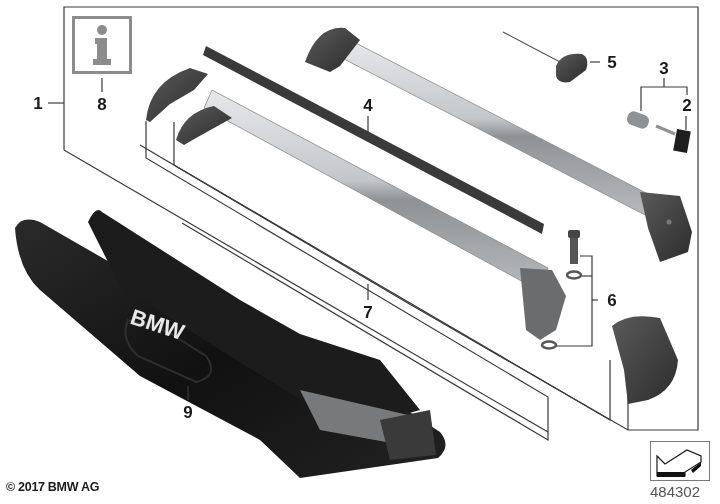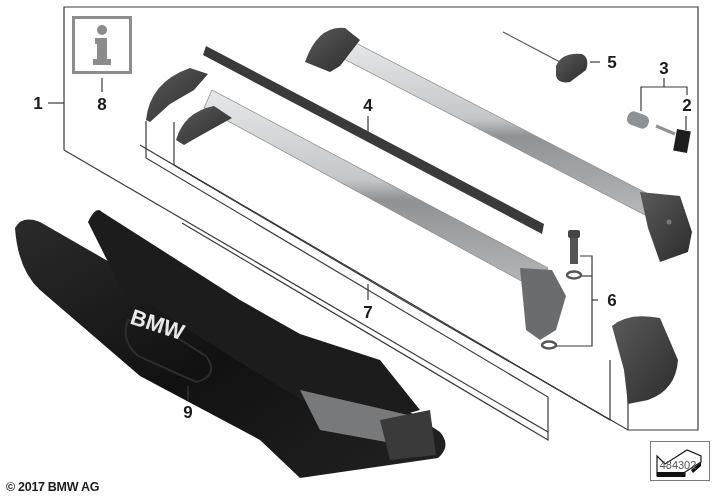--- a/index.html
+++ b/index.html
@@ -4,22 +4,22 @@
 <style>
   html, body { margin: 0; padding: 0; background: #ffffff; }
   body { width: 720px; height: 504px; position: relative; overflow: hidden;
          font-family: "Liberation Sans", sans-serif; }
   #canvas { position: absolute; left: 0; top: 0; width: 720px; height: 504px; }
   .callout { position: absolute; font-family: "Liberation Sans", sans-serif;
              font-weight: bold; font-size: 17px; color: #1a1a1a; line-height: 1;
              transform: translate(-50%, -50%); cursor: pointer; }
   .footer-copy { position: absolute; left: 6px; top: 480px; font-size: 12.5px;
                  color: #1a1a1a; font-weight: bold; letter-spacing: -0.3px; }
-  .ref-num { position: absolute; left: 650px; top: 459px; font-size: 11px;
-             color: #555; width: 56px; text-align: center; }
+  .ref-num { position: absolute; left: 650px; top: 483px; font-size: 15px;
+             color: #555; width: 56px; }
   .info-box { position: absolute; left: 72px; top: 16px; width: 60px; height: 58px;
               border: 3px solid #8c8c8c; background: #fff; box-sizing: border-box; }
   .nav-box { position: absolute; left: 650px; top: 441px; width: 60px; height: 40px;
              border: 1px solid #7a7a7a; background: #fff; box-sizing: border-box; cursor: pointer; }
 </style>
 </head>
 <body>
 
 <svg id="canvas" viewBox="0 0 720 504" xmlns="http://www.w3.org/2000/svg">
   <defs>

